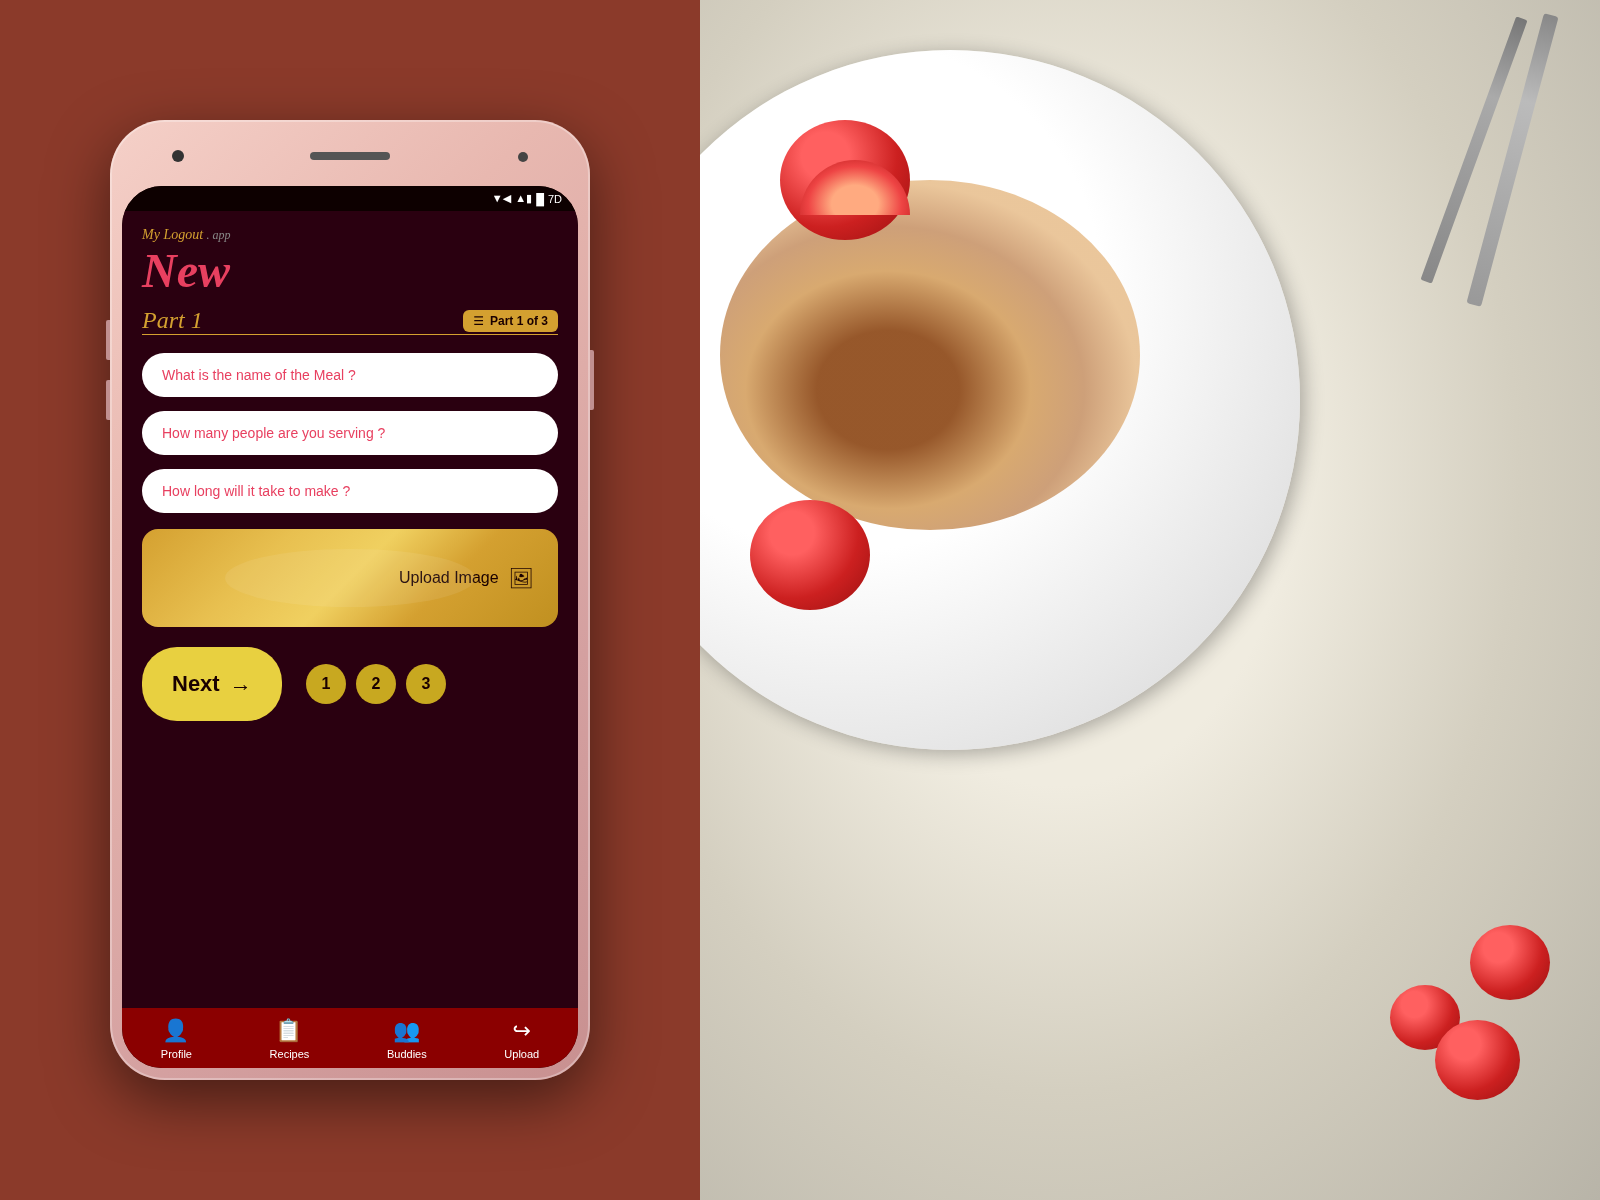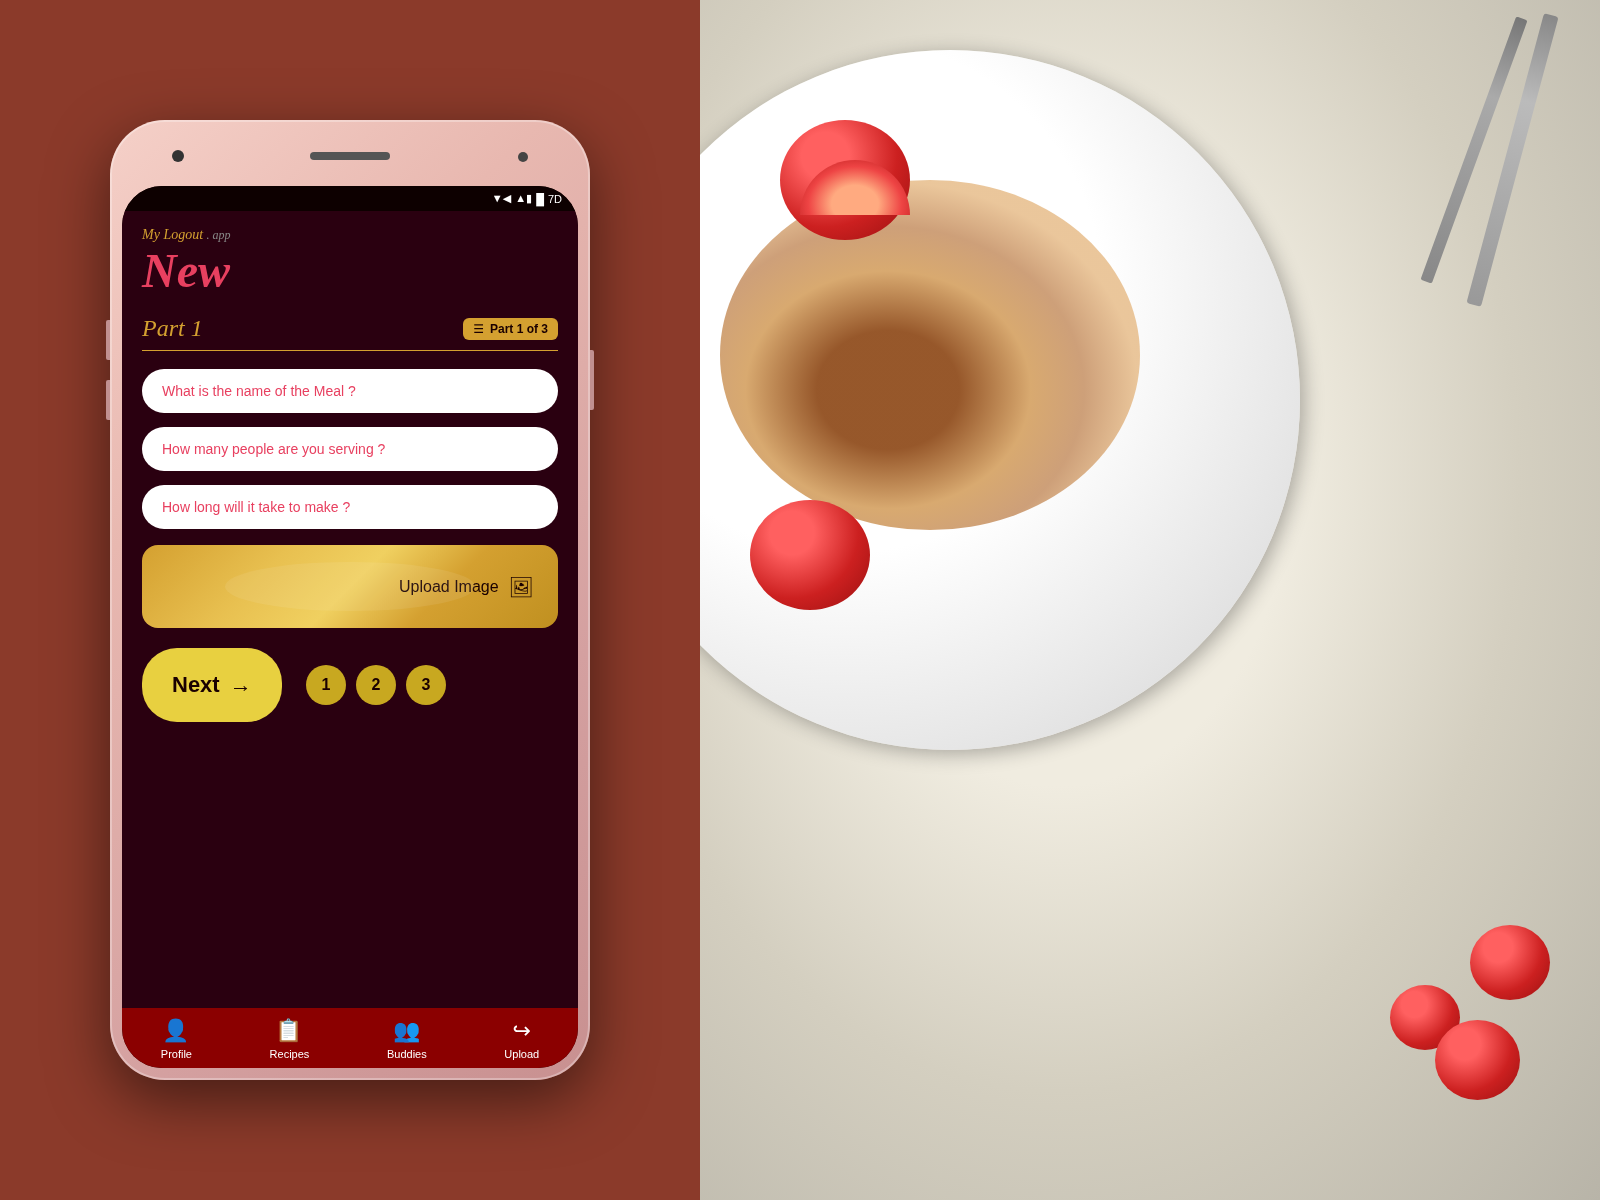--- a/index.html
+++ b/index.html
@@ -229,30 +229,28 @@
       font-size: 12px;
     }
 
     .app-title-new {
       font-family: 'Georgia', serif;
       font-style: italic;
       font-size: 48px;
       color: #e84060;
       font-weight: bold;
       line-height: 1;
-      margin-bottom: 8px;
     }
 
     
     .part-header {
       display: flex;
       align-items: center;
       justify-content: space-between;
       border-bottom: 1.5px solid #d4a030;
-      padding-bottom: 8px;
       margin-bottom: 18px;
     }
 
     .part-title {
       font-family: 'Georgia', serif;
       font-style: italic;
       font-size: 24px;
       color: #d4a030;
     }
 
@@ -298,21 +296,21 @@
     }
 
     .form-input::placeholder {
       color: #e84060;
     }
 
     
     .upload-area {
       background: linear-gradient(135deg, #d4a030 0%, #e8c050 30%, #f0d060 50%, #d4a030 70%, #c09020 100%);
       border-radius: 16px;
-      height: 83px;
+      height: 98px;
       display: flex;
       align-items: center;
       justify-content: flex-end;
       padding-right: 24px;
       margin-bottom: 20px;
       cursor: pointer;
       gap: 10px;
       position: relative;
       overflow: hidden;
     }

